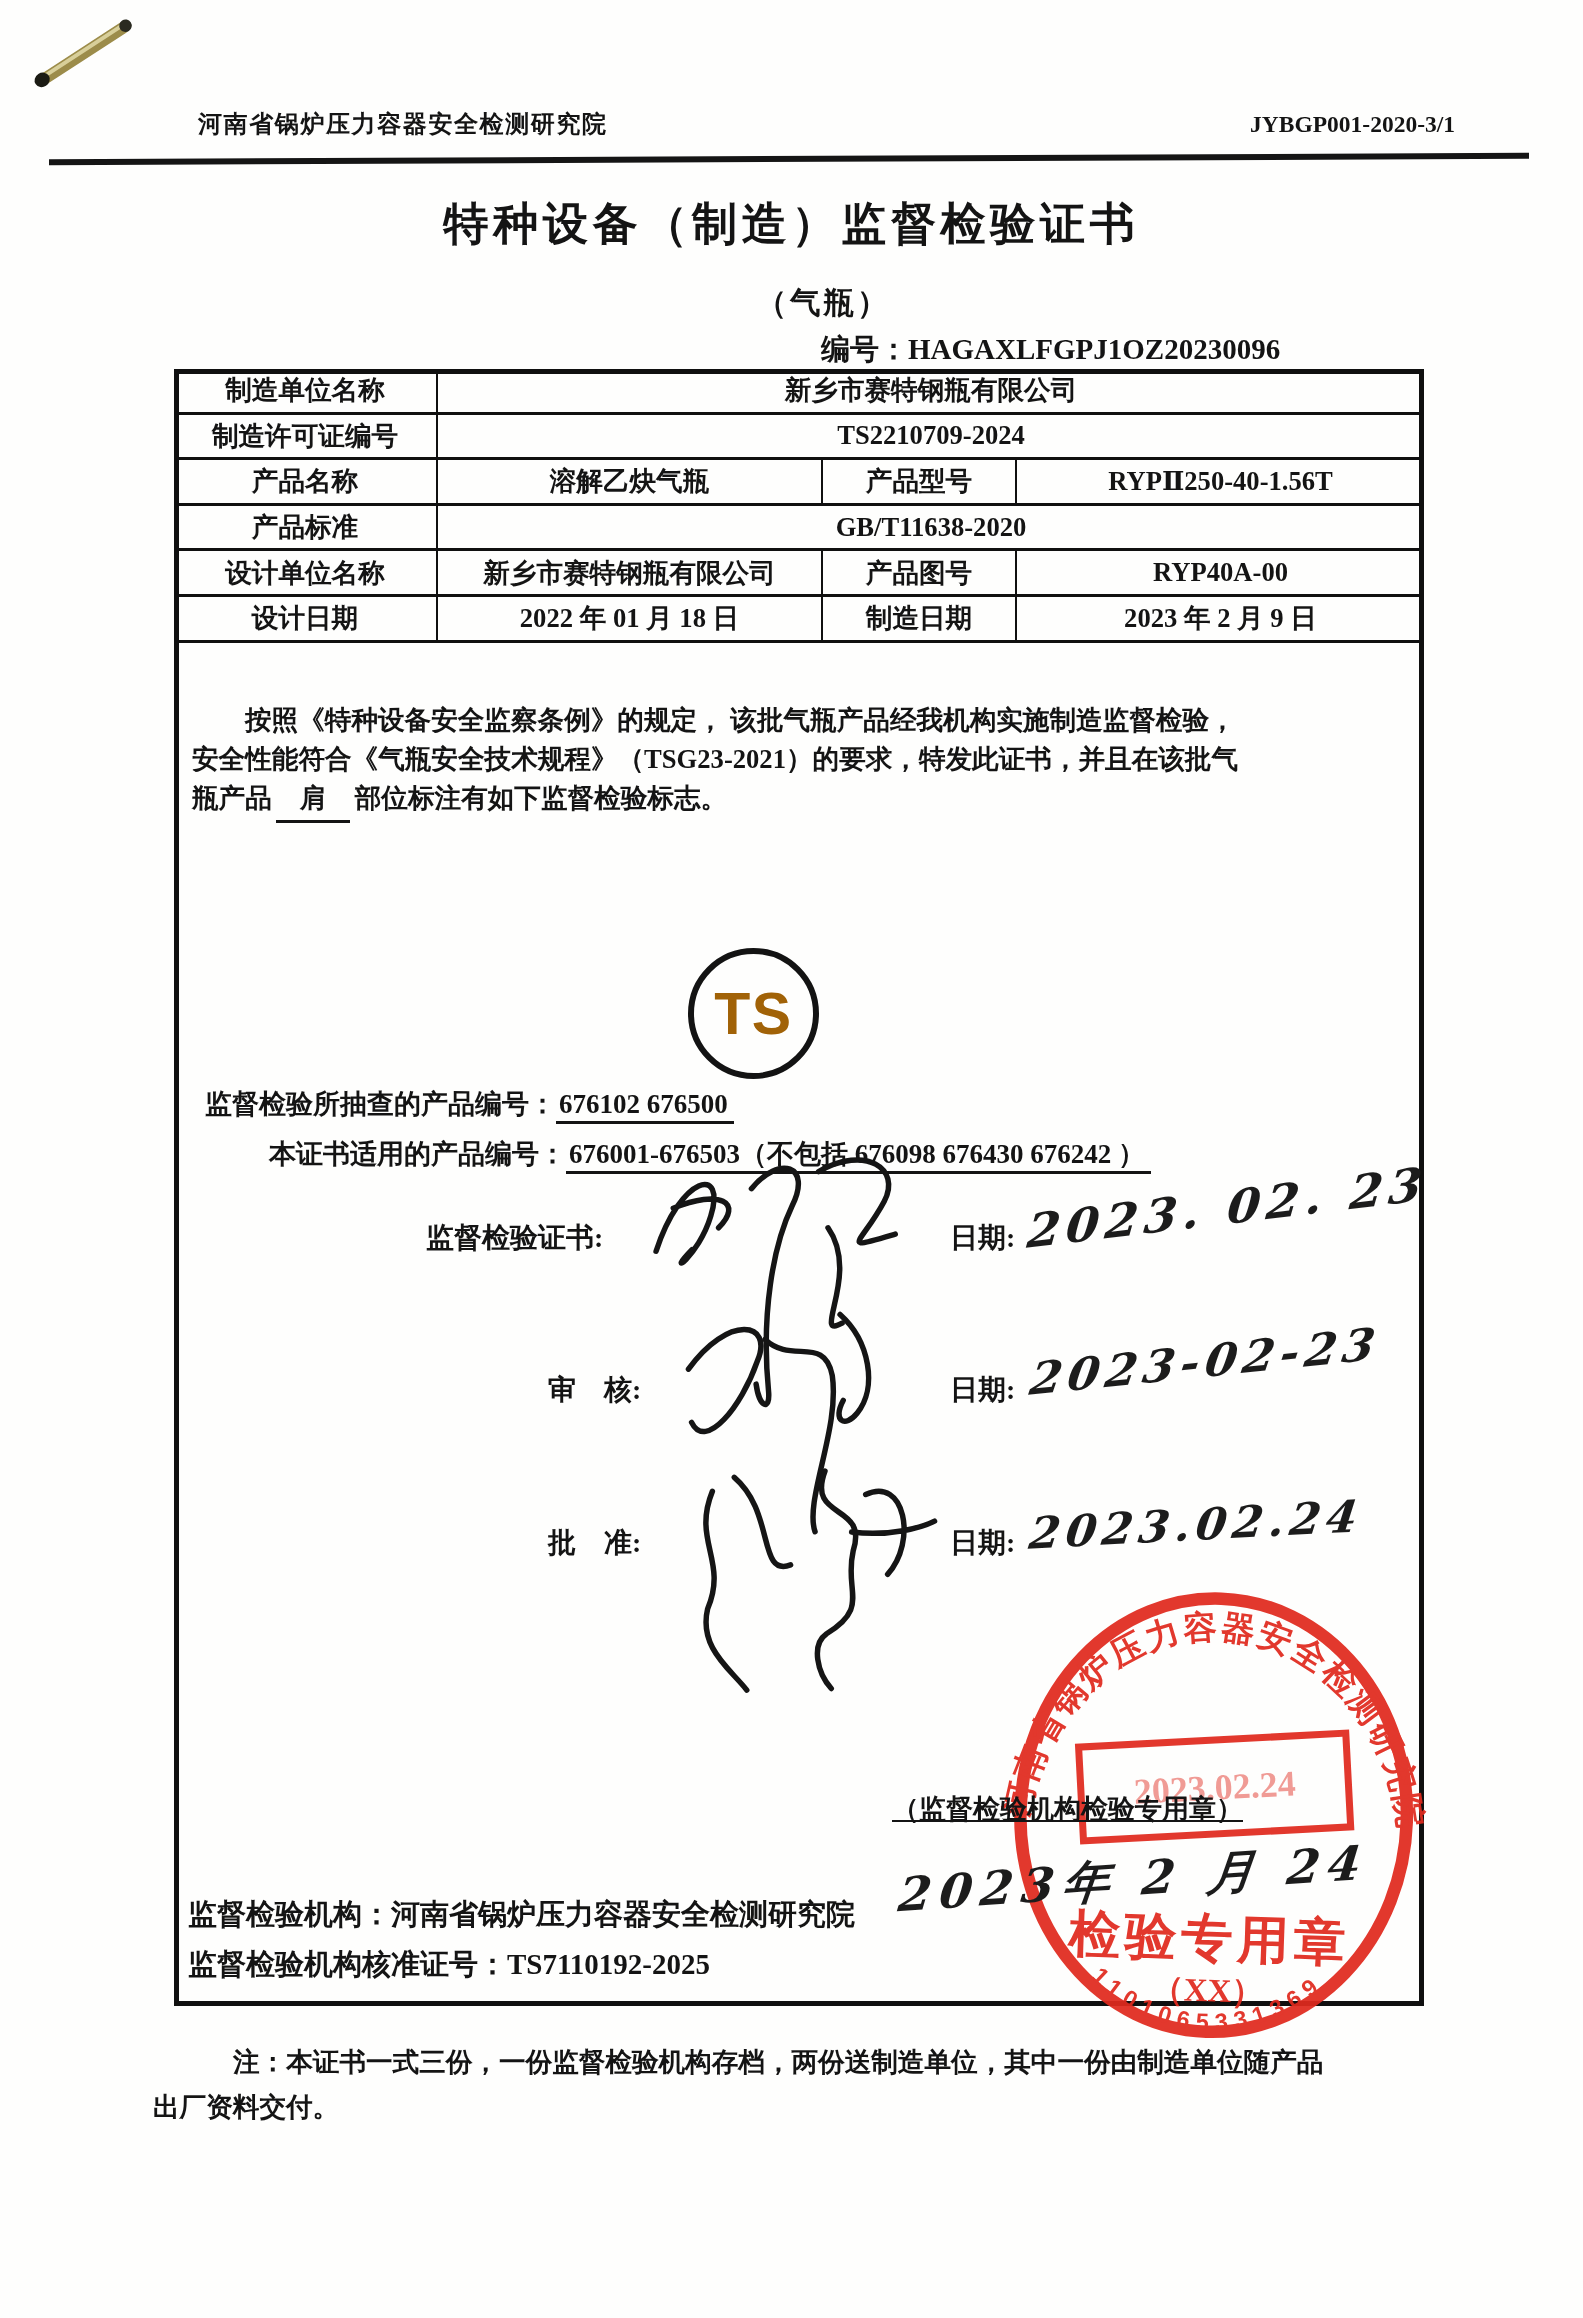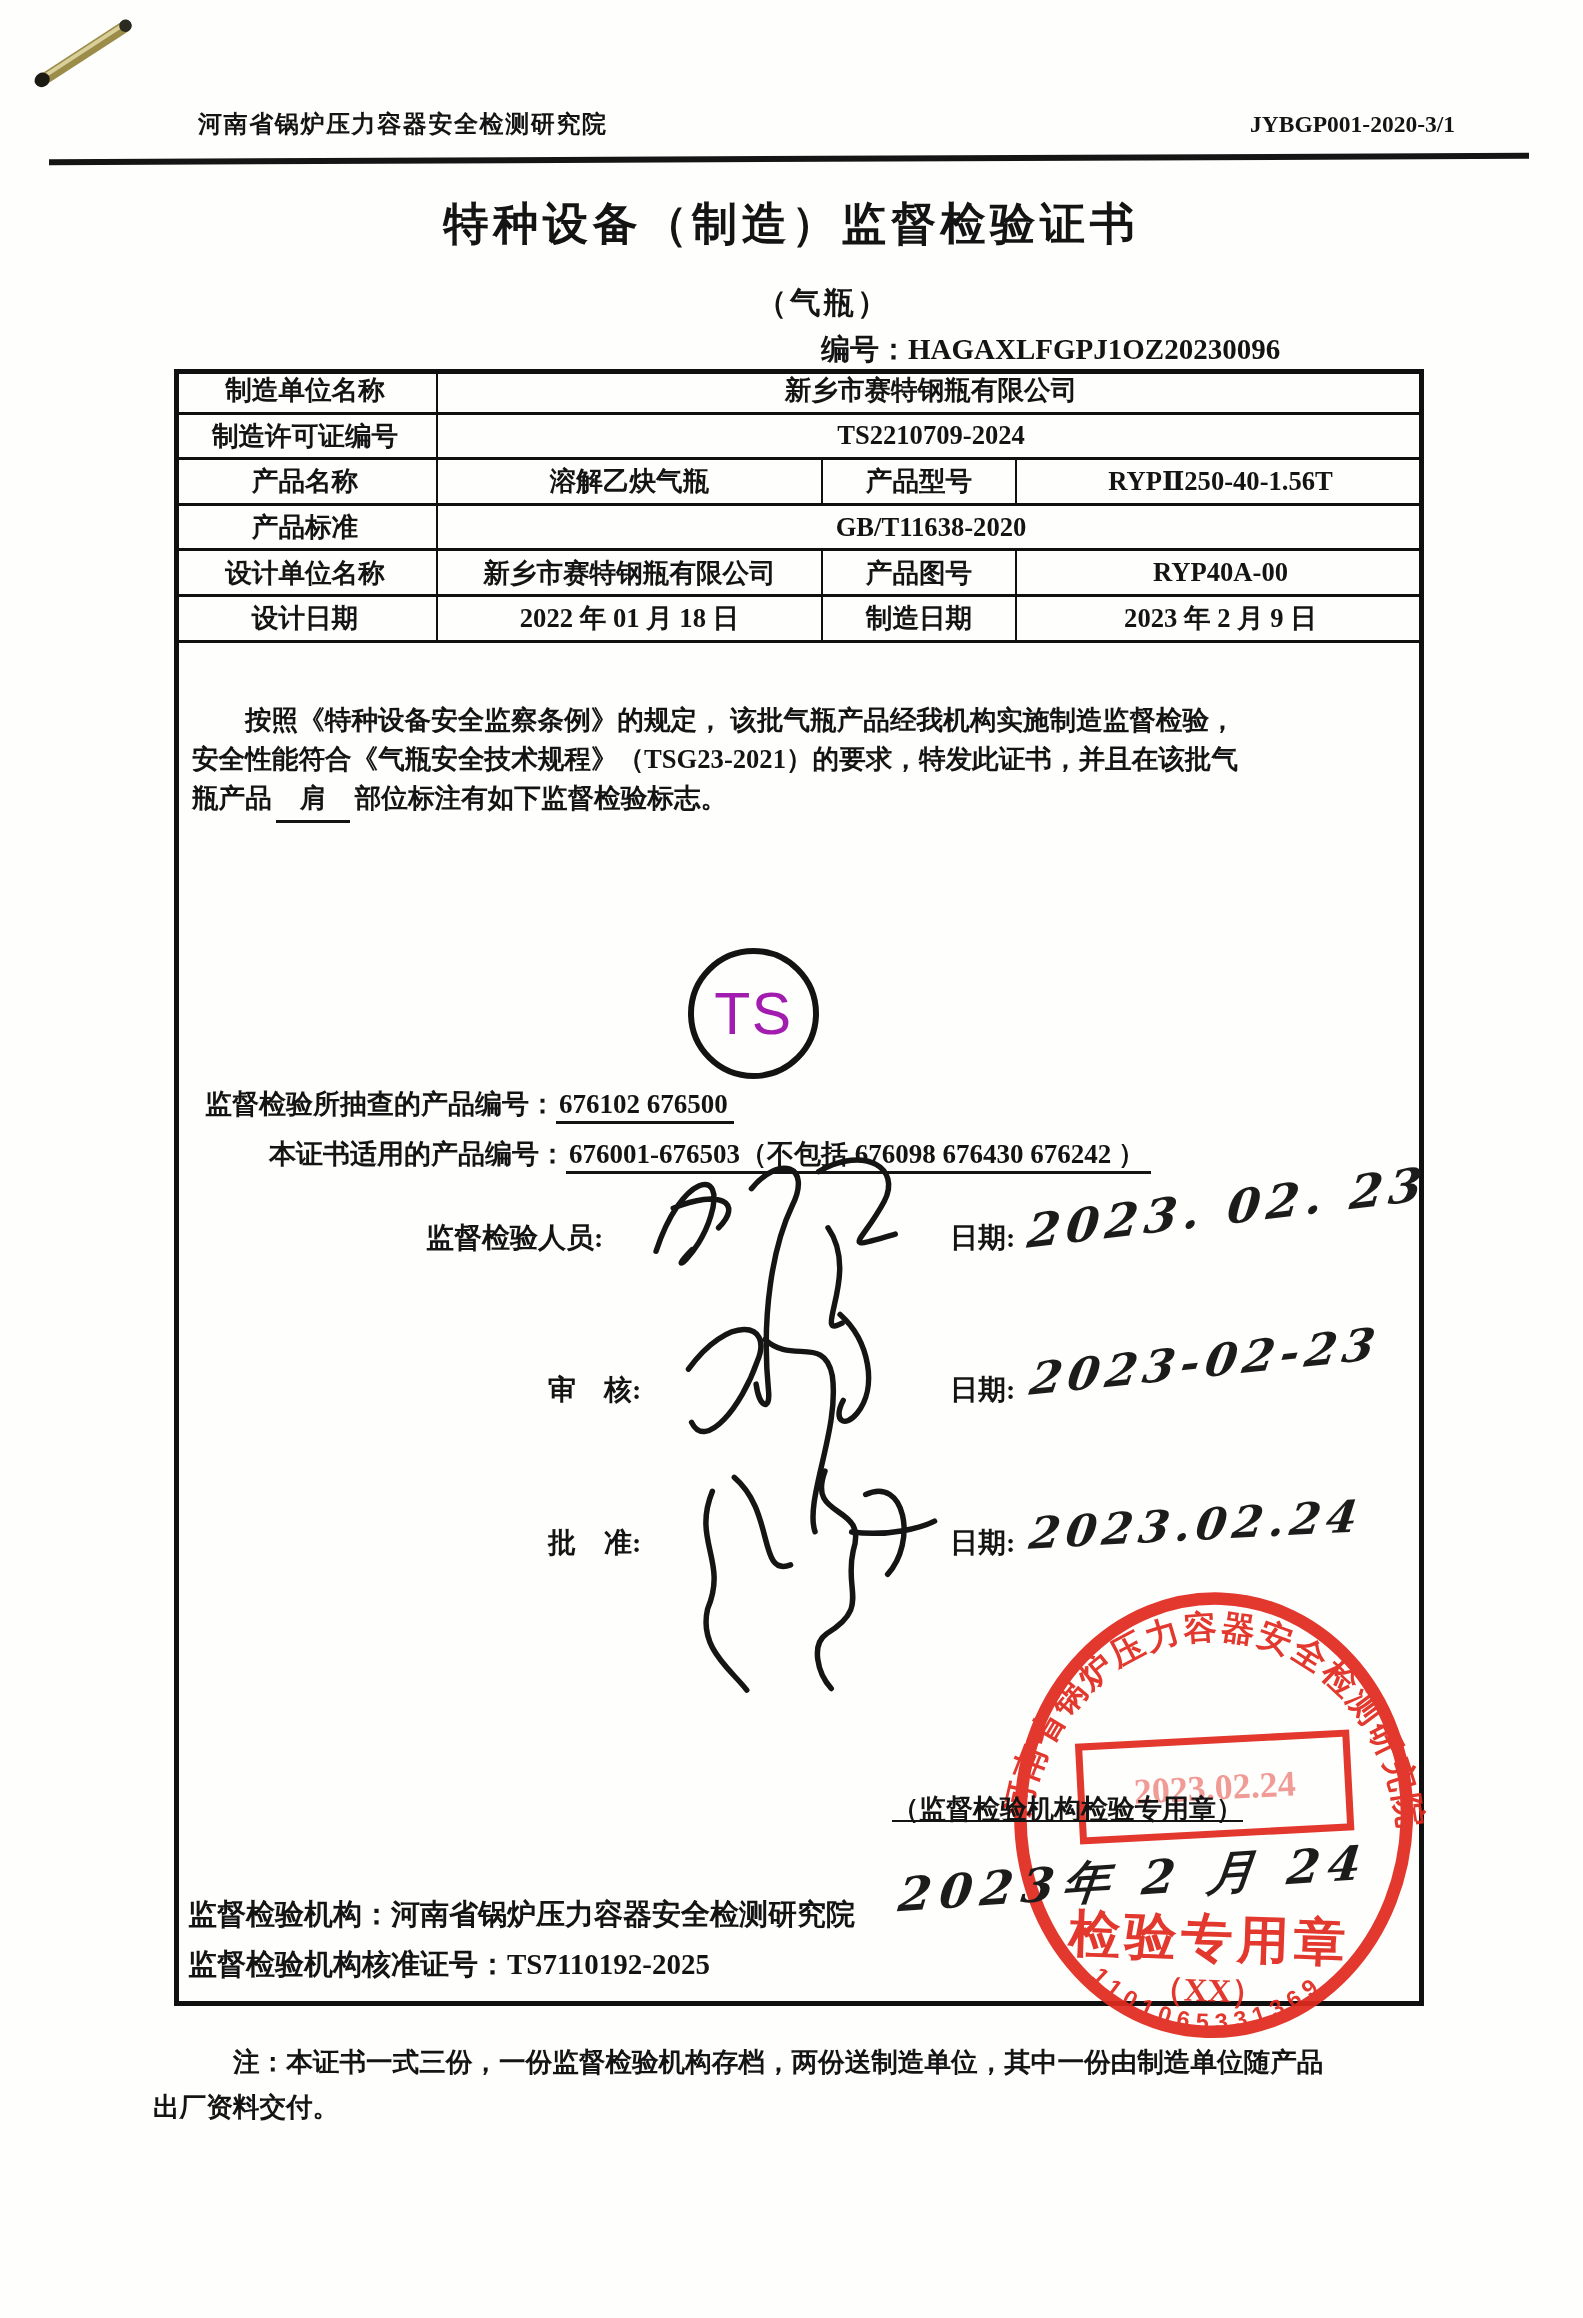--- a/index.html
+++ b/index.html
@@ -47,21 +47,21 @@
   .statement{left:192px;top:701px;width:1214px;font-size:26.6px;font-weight:700;line-height:39px;}
   .statement .indent{text-indent:53px;}
   .blank-underline{display:inline-block;border-bottom:3.1px solid #141414;padding:0 23.5px 1.6px 23.5px;margin:0 4.7px;}
 
   
   .ts-circle{
     left:688px;top:948px;width:131px;height:131px;
     border:6.3px solid #131313;border-radius:50%;
     display:flex;align-items:center;justify-content:center;
     font-family:"Liberation Sans","DejaVu Sans",sans-serif;
-    font-size:59px;font-weight:400;letter-spacing:1.6px;color:#a21caf;
+    font-size:59px;font-weight:700;letter-spacing:1.6px;color:#a16207;
     box-sizing:border-box;
   }
 
   
   .numline1{left:205px;top:1086px;font-size:27px;font-weight:700;}
   .numline2{left:269px;top:1136px;font-size:27px;font-weight:700;}
   .uval{border-bottom:3.1px solid #141414;padding:0 6.3px 2.3px 3.1px;}
 
   
   .role,.datelab{font-size:28px;font-weight:700;}
@@ -161,21 +161,21 @@
 
   <div class="abs ts-circle">TS</div>
 
   <div class="abs numline1">
     <span>监督检验所抽查的产品编号：</span><span class="uval">676102 676500</span>
   </div>
   <div class="abs numline2">
     <span>本证书适用的产品编号：</span><span class="uval">676001-676503（不包括 676098 676430 676242 ）</span>
   </div>
 
-  <div class="abs role" style="left:426px;top:1219px;">监督检验人员:</div>
+  <div class="abs role" style="left:426px;top:1219px;">监督检验证书:</div>
   <svg class="abs" style="left:626px;top:1134px;" width="329" height="297" viewBox="0 0 420 380">
     <path class="sig" d="M38 150 C70 52,128 40,108 105 C92 158,48 185,84 148 M60 95 C120 70,150 88,118 120"></path>
     <path class="sig" d="M160 70 C196 26,238 40,212 92 C188 142,172 230,182 330 C184 355,170 350,166 320"></path>
     <path class="sig" d="M246 48 C306 14,352 44,330 86 C300 142,270 150,344 128"></path>
     <path class="sig" d="M258 120 C300 180,236 264,276 242"></path>
   </svg>
   <div class="abs datelab" style="left:950px;top:1219px;">日期:</div>
   <div class="abs hand hd1">2023. 02. 23</div>
 
   <div class="abs role" style="left:548px;top:1371px;">审　核:</div>

